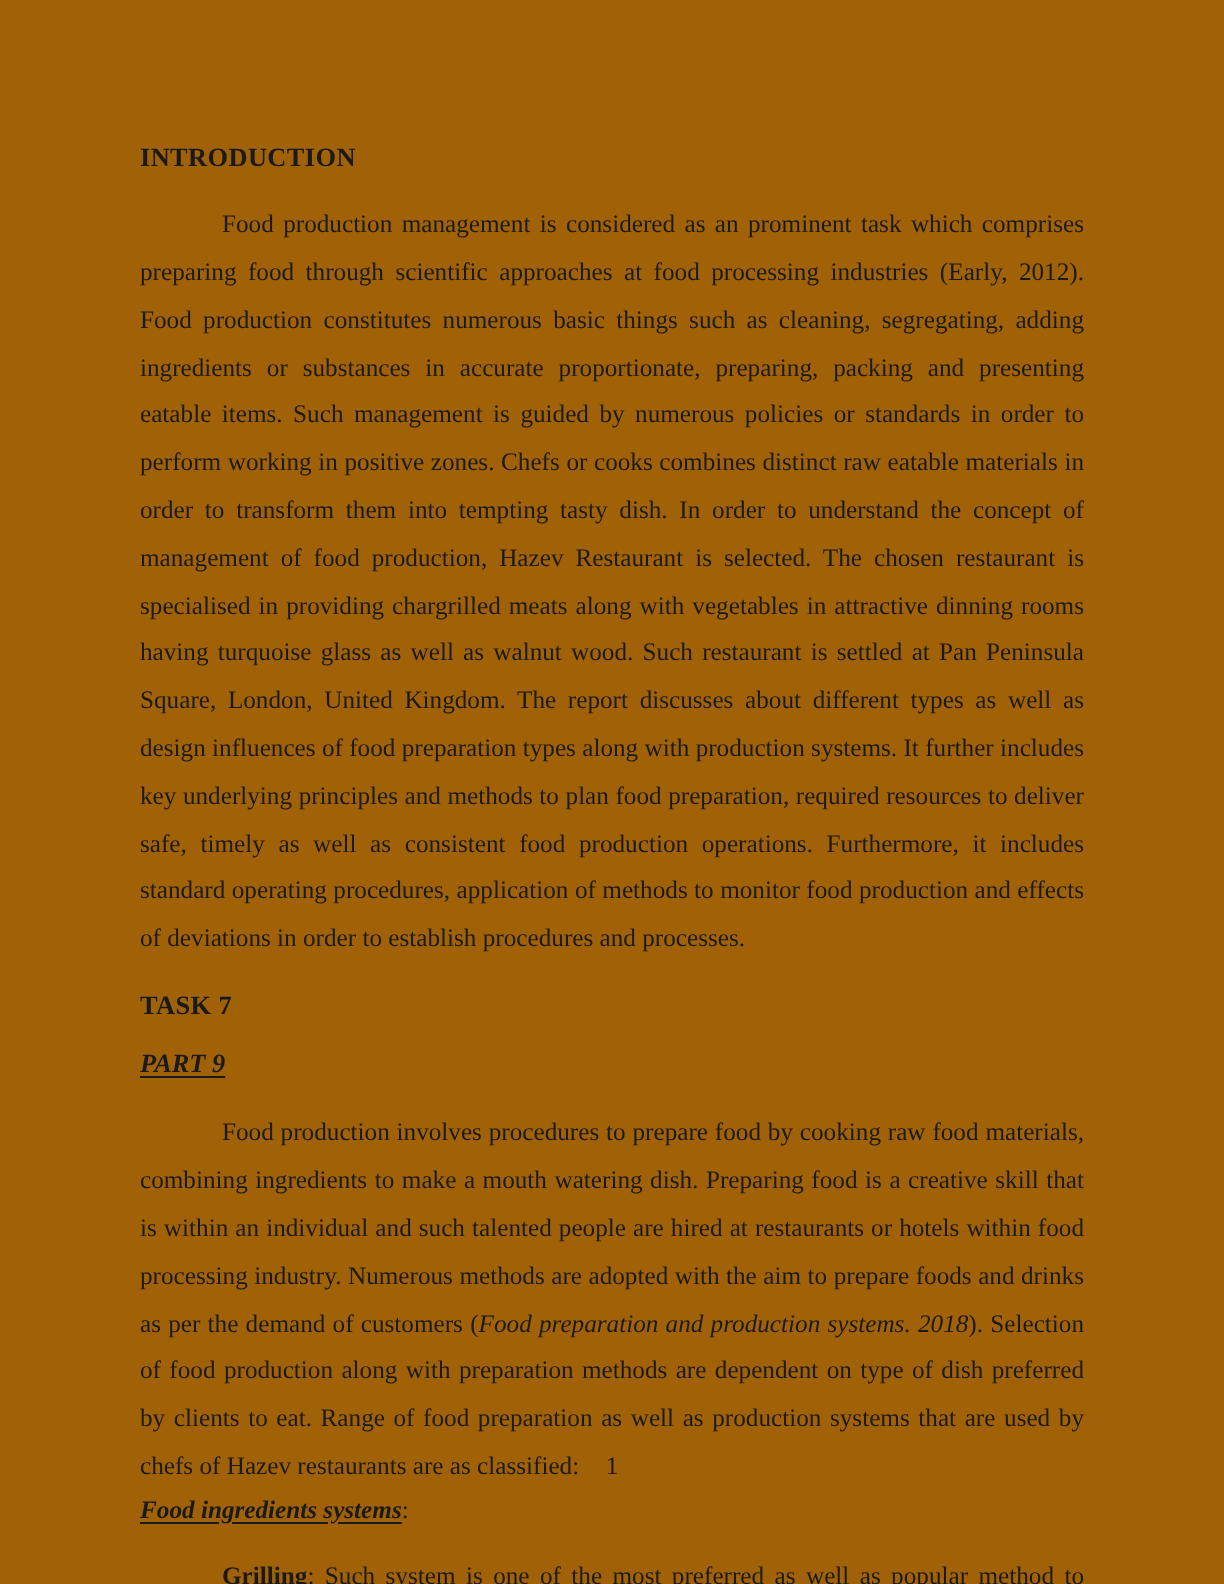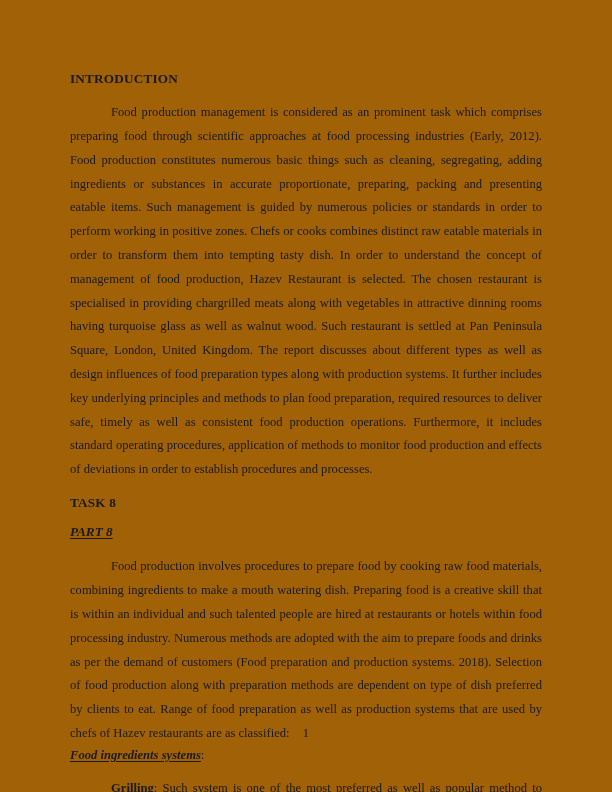--- a/index.html
+++ b/index.html
@@ -72,21 +72,21 @@
   }
   p.body {
     font-size: 12.6px;
     line-height: 23.8px;
     text-align: justify;
     text-justify: inter-word;
     margin: 16px 0 1px 0;
     text-indent: 41px;
     hyphens: none;
   }
-  .it { }
+  .it { font-style: italic; }
   .bd { font-weight: bold; }
   .page-number {
     position: absolute;
     left: 0;
     right: 0;
     top: 726px;
     text-align: center;
     font-size: 12.6px;
     font-family: "Liberation Serif", "DejaVu Serif", serif;
     color: #1a1a1a;
@@ -96,23 +96,23 @@
 <body>
 
 <div class="page">
 
   <div class="content">
 
     <h1 class="h-major">INTRODUCTION</h1>
 
     <p class="body">Food production management is considered as an prominent task which comprises preparing food through scientific approaches at food processing industries (Early, 2012). Food production constitutes numerous basic things such as cleaning, segregating, adding ingredients or substances in accurate proportionate, preparing, packing and presenting eatable items. Such management is guided by numerous policies or standards in order to perform working in positive zones. Chefs or cooks combines distinct raw eatable materials in order to transform them into tempting tasty dish. In order to understand the concept of management of food production, Hazev Restaurant is selected. The chosen restaurant is specialised in providing chargrilled meats along with vegetables in attractive dinning rooms having turquoise glass as well as walnut wood. Such restaurant is settled at Pan Peninsula Square, London, United Kingdom. The report discusses about different types as well as design influences of food preparation types along with production systems. It further includes key underlying principles and methods to plan food preparation, required resources to deliver safe, timely as well as consistent food production operations. Furthermore, it includes standard operating procedures, application of methods to monitor food production and effects of deviations in order to establish procedures and processes.</p>
 
-    <h2 class="h-task">TASK 8</h2>
+    <h2 class="h-task">TASK 7</h2>
 
-    <h3 class="h-part">PART 8</h3>
+    <h3 class="h-part">PART 9</h3>
 
 
     <p class="body"><span>Food production involves procedures to prepare food by cooking raw food materials, combining ingredients to make a mouth watering dish. Preparing food is a creative skill that is within an individual and such talented people are hired at restaurants or hotels within food processing industry. Numerous methods are adopted with the aim to prepare foods and drinks as per the demand of customers (</span><span class="it">Food preparation and production systems. 2018</span><span>). Selection of food production along with preparation methods are dependent on type of dish preferred by clients to eat. Range of food preparation as well as production systems that are used by chefs of Hazev restaurants are as classified:</span></p>
 
     <div class="h-inline-sub"><span class="u">Food ingredients systems</span><span class="colon">:</span></div>
 
     <p class="body"><span class="bd">Grilling</span><span>: Such system is one of the most preferred as well as popular method to prepare or cook the food. Under Grilling system, food is cooked by applying direct heat towards food</span></p>
 
   </div>
 

